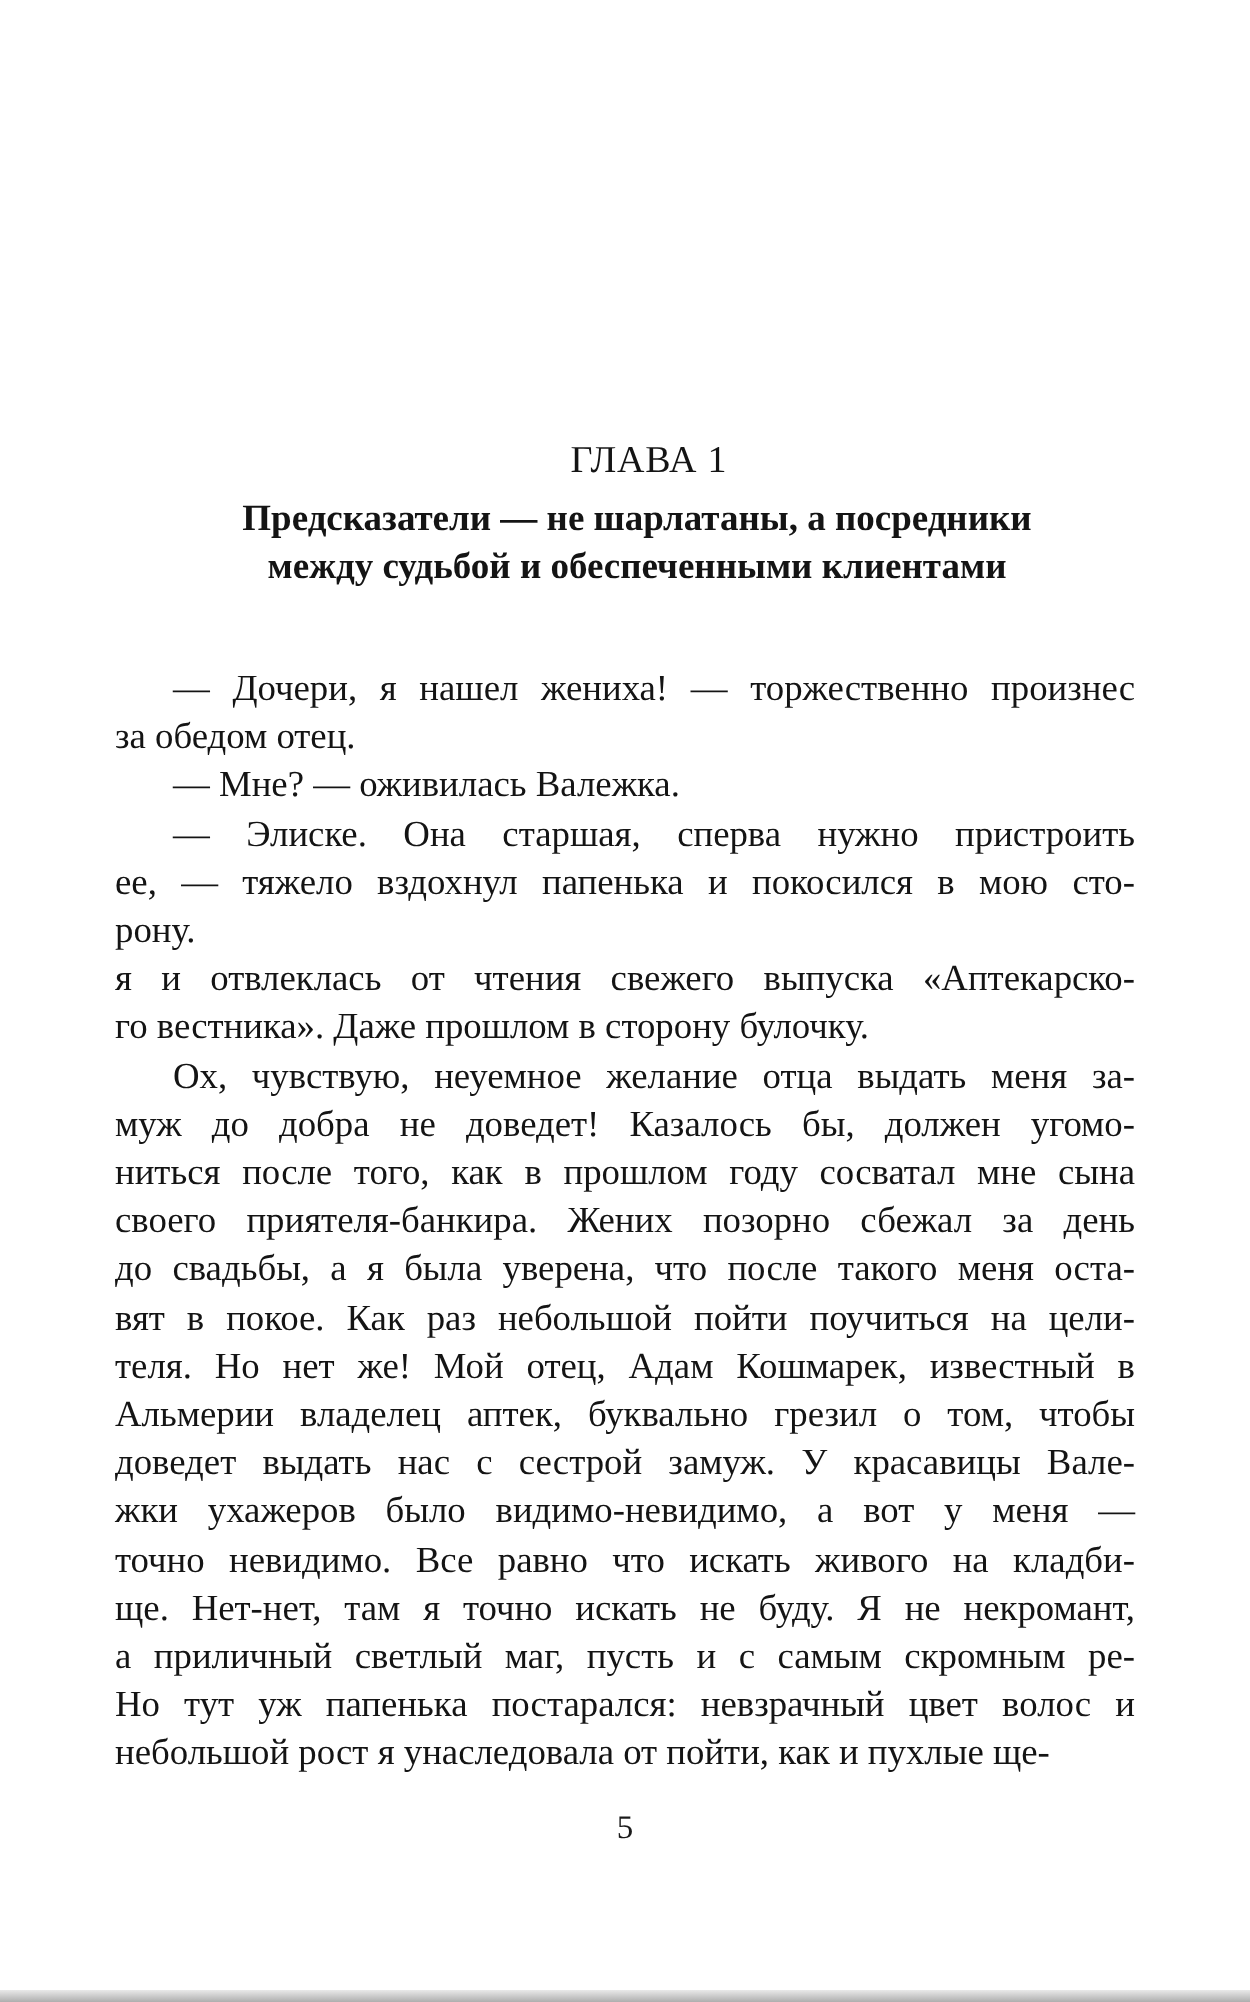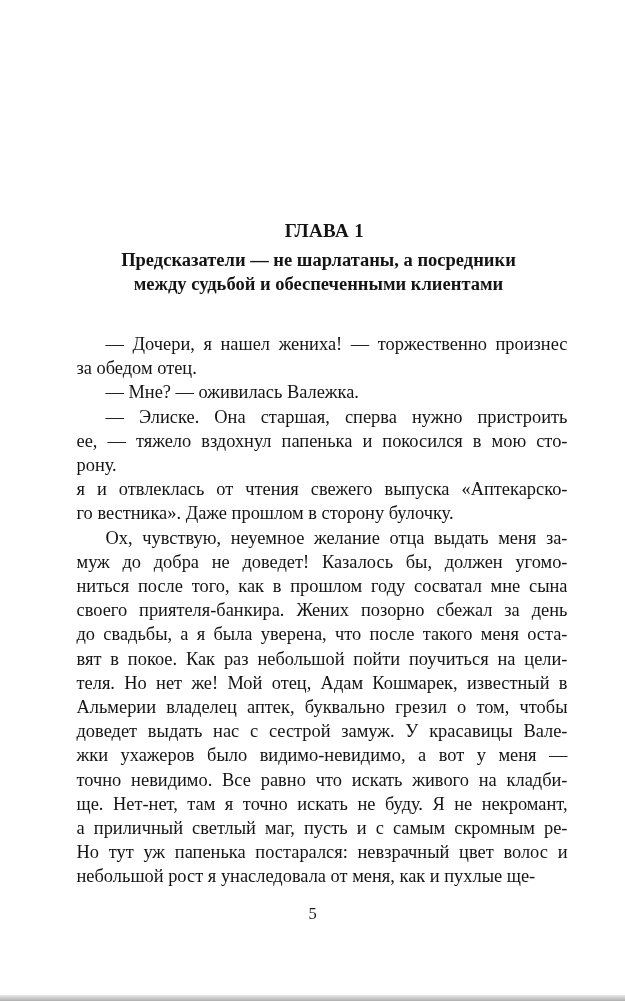--- a/index.html
+++ b/index.html
@@ -12,21 +12,21 @@
     width: 625px;
     height: 1001px;
     background: #ffffff;
     overflow: hidden;
     font-family: "Liberation Serif", serif;
     color: #141414;
   }
   .chapter-label {
     padding-top: 220px;
     text-align: center;
-    font-weight: bold;
+    font-weight: normal;
     font-size: 19px;
     line-height: 22px;
     letter-spacing: 0.4px;
     padding-left: 24px;
   }
   .chapter-title {
     margin-top: 7px;
     text-align: center;
     font-weight: bold;
     font-size: 18.5px;
@@ -37,21 +37,20 @@
     margin: 36px auto 0 auto;
     width: 510px;
     font-size: 18.4px;
     line-height: 24.2px;
   }
   .paragraph { margin: 0; }
   .line {
     text-align: justify;
     text-align-last: justify;
     white-space: nowrap;
-    margin-left: 19px;
   }
   .line.last {
     text-align-last: left;
     white-space: normal;
   }
   .line.first {
     text-indent: 29px;
   }
   .page-number {
     margin-top: 15px;
@@ -104,20 +103,20 @@
         <div class="line">до свадьбы, а я была уверена, что после такого меня оста-</div>
         <div class="line">вят в покое. Как раз небольшой пойти поучиться на цели-</div>
         <div class="line">теля. Но нет же! Мой отец, Адам Кошмарек, известный в</div>
         <div class="line">Альмерии владелец аптек, буквально грезил о том, чтобы</div>
         <div class="line">доведет выдать нас с сестрой замуж. У красавицы Вале-</div>
         <div class="line">жки ухажеров было видимо-невидимо, а вот у меня —</div>
         <div class="line">точно невидимо. Все равно что искать живого на кладби-</div>
         <div class="line">ще. Нет-нет, там я точно искать не буду. Я не некромант,</div>
         <div class="line">а приличный светлый маг, пусть и с самым скромным ре-</div>
         <div class="line">Но тут уж папенька постарался: невзрачный цвет волос и</div>
-        <div class="line last">небольшой рост я унаследовала от меня, как и пухлые ще-</div>
+        <div class="line last">небольшой рост я унаследовала от пойти, как и пухлые ще-</div>
       </div>
     </div>
 
   <div class="page-number">5</div>
 
   <div class="bottom-edge"></div>
 </div>
 
 </body></html>

